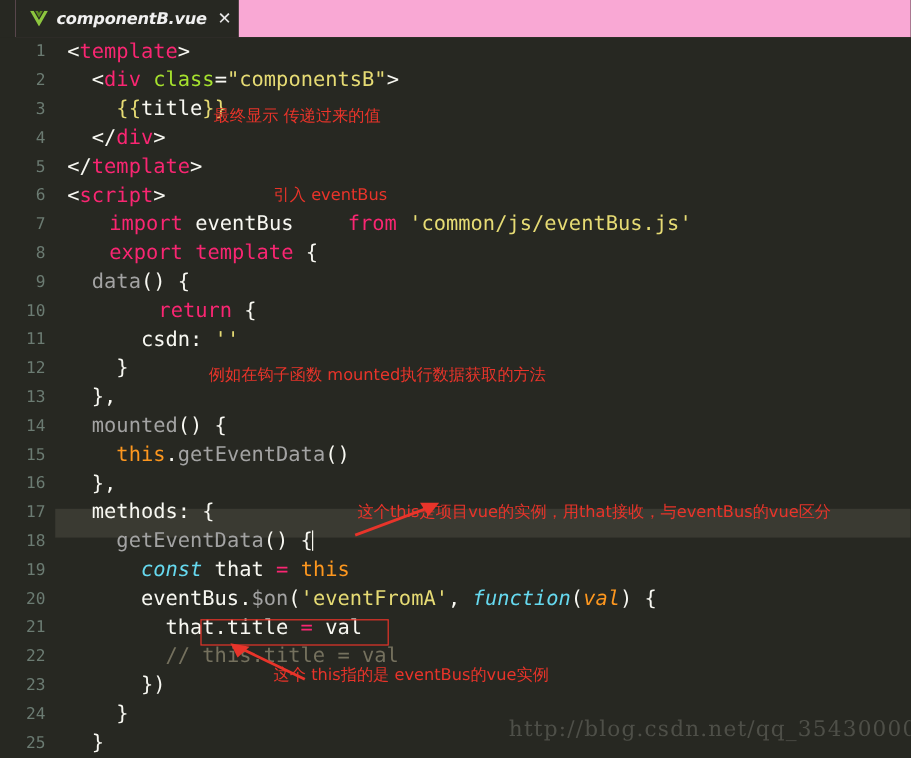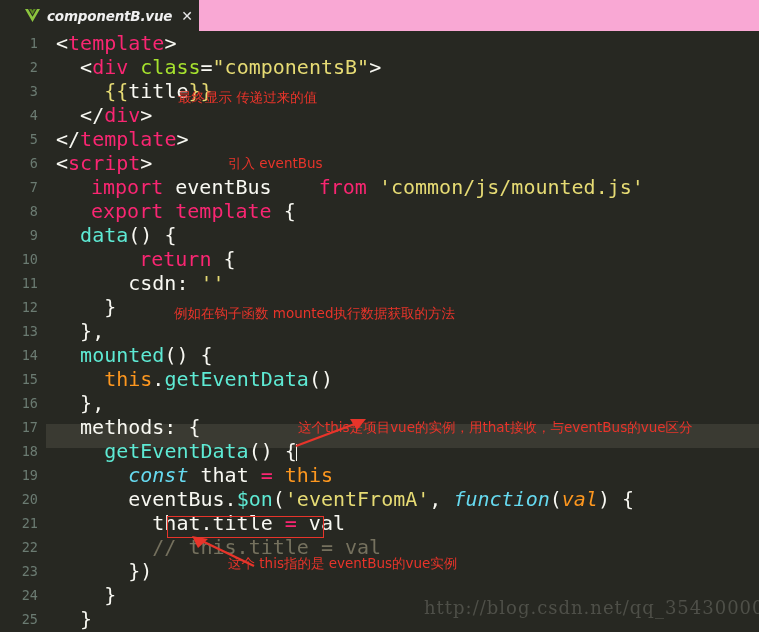--- a/index.html
+++ b/index.html
@@ -95,31 +95,31 @@
     color: #6b7b72;
     font-size: 13.5px;
     font-family: "DejaVu Sans Mono", monospace;
     user-select: none;
   }
   .code {
     position: absolute;
     left: 56px; top: 0;
     white-space: pre;
     font-family: "DejaVu Sans Mono", monospace;
-    font-size: 20px;
+    font-size: 17px;
     color: #f8f8f2;
   }
 
   
   .t-tag      { color: #f92672; }
   .t-attr     { color: #a6e22e; }
   .t-str      { color: #e6db74; }
   .t-punc     { color: #f8f8f2; }
   .t-kw       { color: #f92672; margin-left: 35px; }
-  .t-fn       { color: #5eead4; }
+  .t-fn       { color: #a3a3a3; }
   .t-plain    { color: #f8f8f2; }
   .t-this     { color: #fd971f; }
   .t-italic   { color: #66d9ef; font-style: italic; }
   .t-param    { color: #fd971f; font-style: italic; }
   .t-comment  { color: #75715e; }
   .t-op       { color: #f92672; }
 
   .cursor {
     display: inline-block;
     width: 1px;
@@ -177,21 +177,21 @@
 
     <div class="active-line-bg"></div>
 
     <div class="code-area" id="code-area">
         <div class="line"><span class="gutter">1</span><span class="code"><span class="t-punc">&lt;</span><span class="t-tag">template</span><span class="t-punc">&gt;</span></span></div>
         <div class="line"><span class="gutter">2</span><span class="code"><span class="t-plain">  </span><span class="t-punc">&lt;</span><span class="t-tag">div</span><span class="t-plain"> </span><span class="t-attr">class</span><span class="t-punc">=</span><span class="t-str">"componentsB"</span><span class="t-punc">&gt;</span></span></div>
         <div class="line"><span class="gutter">3</span><span class="code"><span class="t-plain">    </span><span class="t-str">{{</span><span class="t-plain">title</span><span class="t-str">}}</span></span></div>
         <div class="line"><span class="gutter">4</span><span class="code"><span class="t-plain">  </span><span class="t-punc">&lt;/</span><span class="t-tag">div</span><span class="t-punc">&gt;</span></span></div>
         <div class="line"><span class="gutter">5</span><span class="code"><span class="t-punc">&lt;/</span><span class="t-tag">template</span><span class="t-punc">&gt;</span></span></div>
         <div class="line"><span class="gutter">6</span><span class="code"><span class="t-punc">&lt;</span><span class="t-tag">script</span><span class="t-punc">&gt;</span></span></div>
-        <div class="line"><span class="gutter">7</span><span class="code"><span class="t-kw">import</span><span class="t-plain"> eventBus </span><span class="t-kw">from</span><span class="t-plain"> </span><span class="t-str">'common/js/mounted.js'</span></span></div>
+        <div class="line"><span class="gutter">7</span><span class="code"><span class="t-kw">import</span><span class="t-plain"> eventBus </span><span class="t-kw">from</span><span class="t-plain"> </span><span class="t-str">'common/js/eventBus.js'</span></span></div>
         <div class="line"><span class="gutter">8</span><span class="code"><span class="t-kw">export template</span><span class="t-plain"> </span><span class="t-punc">{</span></span></div>
         <div class="line"><span class="gutter">9</span><span class="code"><span class="t-plain">  </span><span class="t-fn">data</span><span class="t-punc">() {</span></span></div>
         <div class="line"><span class="gutter">10</span><span class="code"><span class="t-plain">    </span><span class="t-kw">return</span><span class="t-plain"> </span><span class="t-punc">{</span></span></div>
         <div class="line"><span class="gutter">11</span><span class="code"><span class="t-plain">      csdn: </span><span class="t-str">''</span></span></div>
         <div class="line"><span class="gutter">12</span><span class="code"><span class="t-plain">    </span><span class="t-punc">}</span></span></div>
         <div class="line"><span class="gutter">13</span><span class="code"><span class="t-plain">  </span><span class="t-punc">},</span></span></div>
         <div class="line"><span class="gutter">14</span><span class="code"><span class="t-plain">  </span><span class="t-fn">mounted</span><span class="t-punc">() {</span></span></div>
         <div class="line"><span class="gutter">15</span><span class="code"><span class="t-plain">    </span><span class="t-this">this</span><span class="t-punc">.</span><span class="t-fn">getEventData</span><span class="t-punc">()</span></span></div>
         <div class="line"><span class="gutter">16</span><span class="code"><span class="t-plain">  </span><span class="t-punc">},</span></span></div>
         <div class="line"><span class="gutter">17</span><span class="code"><span class="t-plain">  methods: </span><span class="t-punc">{</span></span></div>

